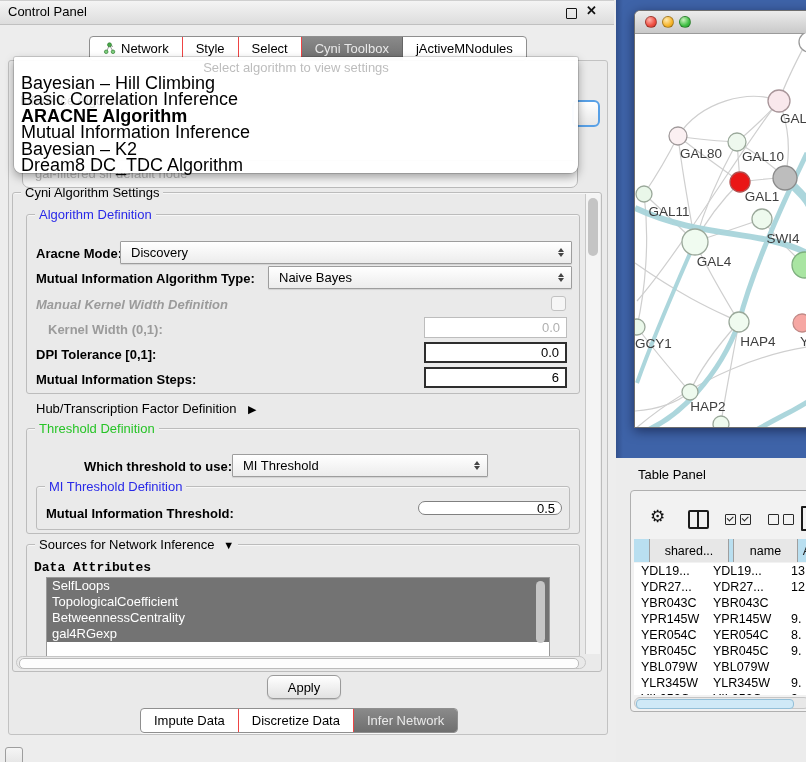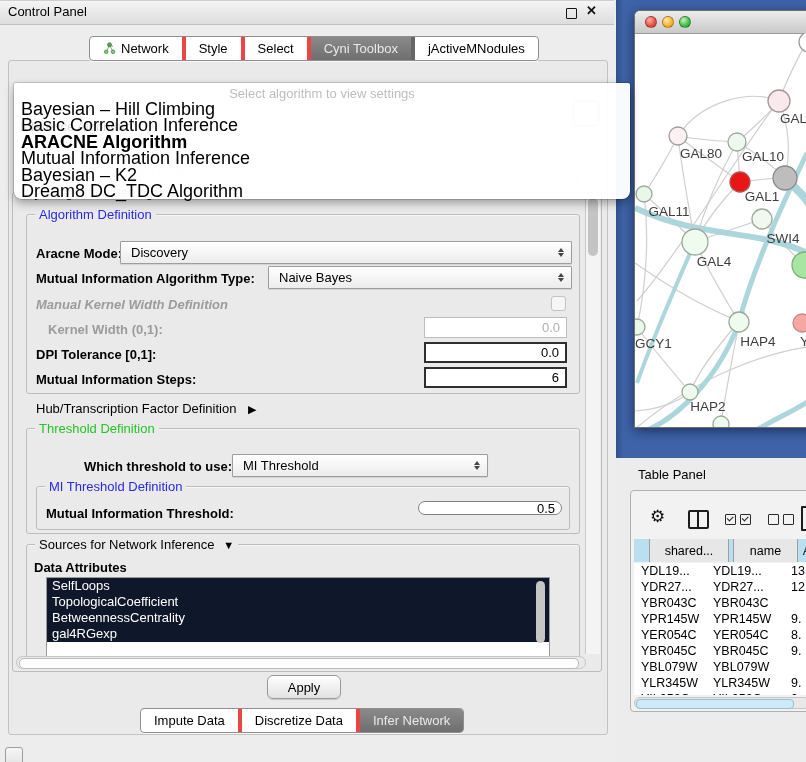--- a/index.html
+++ b/index.html
@@ -7,27 +7,27 @@
          font-family:"Liberation Sans",sans-serif;color:#000;}
   .abs{position:absolute;}
   
   .cp-titlebar{left:0;top:8;width:614px;height:23px;background:linear-gradient(#f4f4f4,#dddddd);
                border-top:1px solid #cfcfcf;border-bottom:1px solid #c0c0c0;}
   .cp-title{position:absolute;left:8px;top:3px;font-size:13px;}
   .win-float{position:absolute;left:566px;top:7px;width:9px;height:9px;border:1.5px solid #151515;border-radius:1px;background:transparent;}
   .win-close{position:absolute;left:586px;top:2px;font-size:13px;font-weight:bold;color:#111;}
   .seg-bar{position:absolute;display:flex;height:23px;background:#fff;border:1px solid #8f8f8f;
            border-radius:4px;overflow:hidden;font-size:13px;box-shadow:0 1px 0 rgba(255,255,255,.7);}
-  .seg{display:flex;align-items:center;gap:5px;padding:0 13px;border-right:4px solid #ef4444;white-space:nowrap;}
+  .seg{display:flex;align-items:center;gap:5px;padding:0 13px;border-right:1px solid #ef4444;white-space:nowrap;}
   .seg:last-child{border-right:none;}
   .seg.sel{background:linear-gradient(#8a8a8a,#6f6f6f);color:#e9e9e9;border-right-color:#666;}
   .cp-main{left:8px;top:60px;width:598px;height:673px;border:1px solid #c2c2c2;border-radius:3px;background:#eaeaea;}
   
-  .popup{left:14px;top:57px;width:616px;height:116px;background:rgba(255,255,255,.97);z-index:6;
-         border-radius:2px 2px 8px 8px;box-shadow:0 4px 10px rgba(0,0,0,.35),0 0 0 1px rgba(0,0,0,.14);margin-top:26px;}
+  .popup{left:14px;top:57px;width:564px;height:116px;background:rgba(255,255,255,.97);z-index:6;
+         border-radius:2px 2px 8px 8px;box-shadow:0 4px 10px rgba(0,0,0,.35),0 0 0 1px rgba(0,0,0,.14);}
   .popup-header{position:absolute;top:3px;left:0;right:0;text-align:center;font-size:13px;color:#bdbdbd;}
   .popup-list{position:absolute;top:18px;left:3px;right:3px;}
   .popup-item{height:16.4px;line-height:16.4px;font-size:18px;padding-left:4px;white-space:nowrap;}
   .popup-item.sel{font-weight:bold;}
   .ghost{position:absolute;font-size:13px;color:rgba(0,0,0,.13);}
   .bg-combo{left:22px;top:160px;width:556px;height:28px;background:#f5f5f5;border:1px solid #b9b9b9;
             border-radius:7px;z-index:1;font-size:13px;color:#b3b3b3;line-height:26px;padding-left:12px;box-sizing:border-box;}
   .bg-focus-combo{left:572px;top:100px;width:24px;height:23px;background:linear-gradient(#fff,#e7e7e7);
             border:2px solid #58a0e6;border-radius:6px;z-index:1;}
   
@@ -50,21 +50,21 @@
   .tf.dis{border:1px solid #bdbdbd;color:#b0b0b0;}
   .cbx{position:absolute;width:13px;height:13px;border:1px solid #c2c2c2;border-radius:3px;background:#f6f6f6;}
   .tri{font-size:11px;}
   
   .vtrack{left:585px;top:194px;width:14px;height:460px;background:#f4f4f4;border-left:1px solid #c8c8c8;}
   .vthumb{position:absolute;left:2px;top:4px;width:10px;height:58px;background:#c4c4c4;border-radius:5px;}
   .hscroll{left:16px;top:656px;width:570px;height:13px;background:#e9e9e9;border:1px solid #c6c6c6;border-radius:7px;box-sizing:border-box;}
   .hthumb{position:absolute;left:2px;top:1px;width:558px;height:9px;background:#fdfdfd;border:1px solid #bbb;border-radius:5px;}
   
   .listbox{left:46px;top:577px;width:502px;height:78px;background:#fff;border:1px solid #9a9a9a;overflow:hidden;}
-  .attr-item{height:16px;line-height:16px;font-size:13px;padding-left:5px;background:#0f172a;color:#fff;white-space:nowrap;}
+  .attr-item{height:16px;line-height:16px;font-size:13px;padding-left:5px;background:#737373;color:#fff;white-space:nowrap;}
   .list-vthumb{position:absolute;right:3px;top:4px;width:9px;height:62px;background:#c6c6c6;border-radius:5px;}
   .btn{position:absolute;display:flex;align-items:center;justify-content:center;font-size:13px;
        background:linear-gradient(#ffffff,#e2e2e2);border:1px solid #9a9a9a;border-radius:6px;box-shadow:0 1px 1px rgba(0,0,0,.15);}
   
   .desktop{left:616px;top:0;width:206px;height:458px;background:linear-gradient(90deg,#32508c 0px,#3e63a8 7px);}
   .netwin{position:absolute;left:18px;top:10px;width:200px;height:418px;background:#fff;
           border-radius:6px 6px 0 0;box-shadow:0 3px 12px rgba(0,0,25,.5);border:1px solid #6e6e6e;box-sizing:border-box;}
   .netbar{height:22px;background:linear-gradient(#ececec,#c9c9c9);border-radius:6px 6px 0 0;border-bottom:1px solid #9b9b9b;position:relative;}
   .light{position:absolute;top:5px;width:12px;height:12px;border-radius:50%;border:0.5px solid rgba(0,0,0,.3);box-sizing:border-box;}
   .light.red{left:10px;background:radial-gradient(circle at 35% 30%,#ffb3ab,#ee4d40 60%,#c53a2e);}
@@ -213,21 +213,21 @@
   </div>
   <div class="lbl" style="left:46px;top:506px;">Mutual Information Threshold:</div>
   <div class="tf mid" style="left:418px;top:501px;width:144px;height:14px;border-radius:9px;">0.5</div>
 
   <div class="group" style="left:26px;top:544px;width:552px;height:112px;">
     <span class="legend">
       <span>Sources for Network Inference</span>
       <span class="tri" style="margin-left:5px;">▼</span>
     </span>
   </div>
-  <div class="lbl" style="left:34px;top:560px;">Data Attributes</div>
+  <div class="lbl" style="left:34px;top:560px;font-family:Liberation Mono, monospace;">Data Attributes</div>
   <div class="abs listbox">
       <div class="attr-item">SelfLoops</div>
       <div class="attr-item">TopologicalCoefficient</div>
       <div class="attr-item">BetweennessCentrality</div>
       <div class="attr-item">gal4RGexp</div>
     </div>
   <div class="abs list-vthumb" style="left:536px;top:581px;"></div>
   <div class="abs hscroll">
       <div class="hthumb"></div>
     </div>

